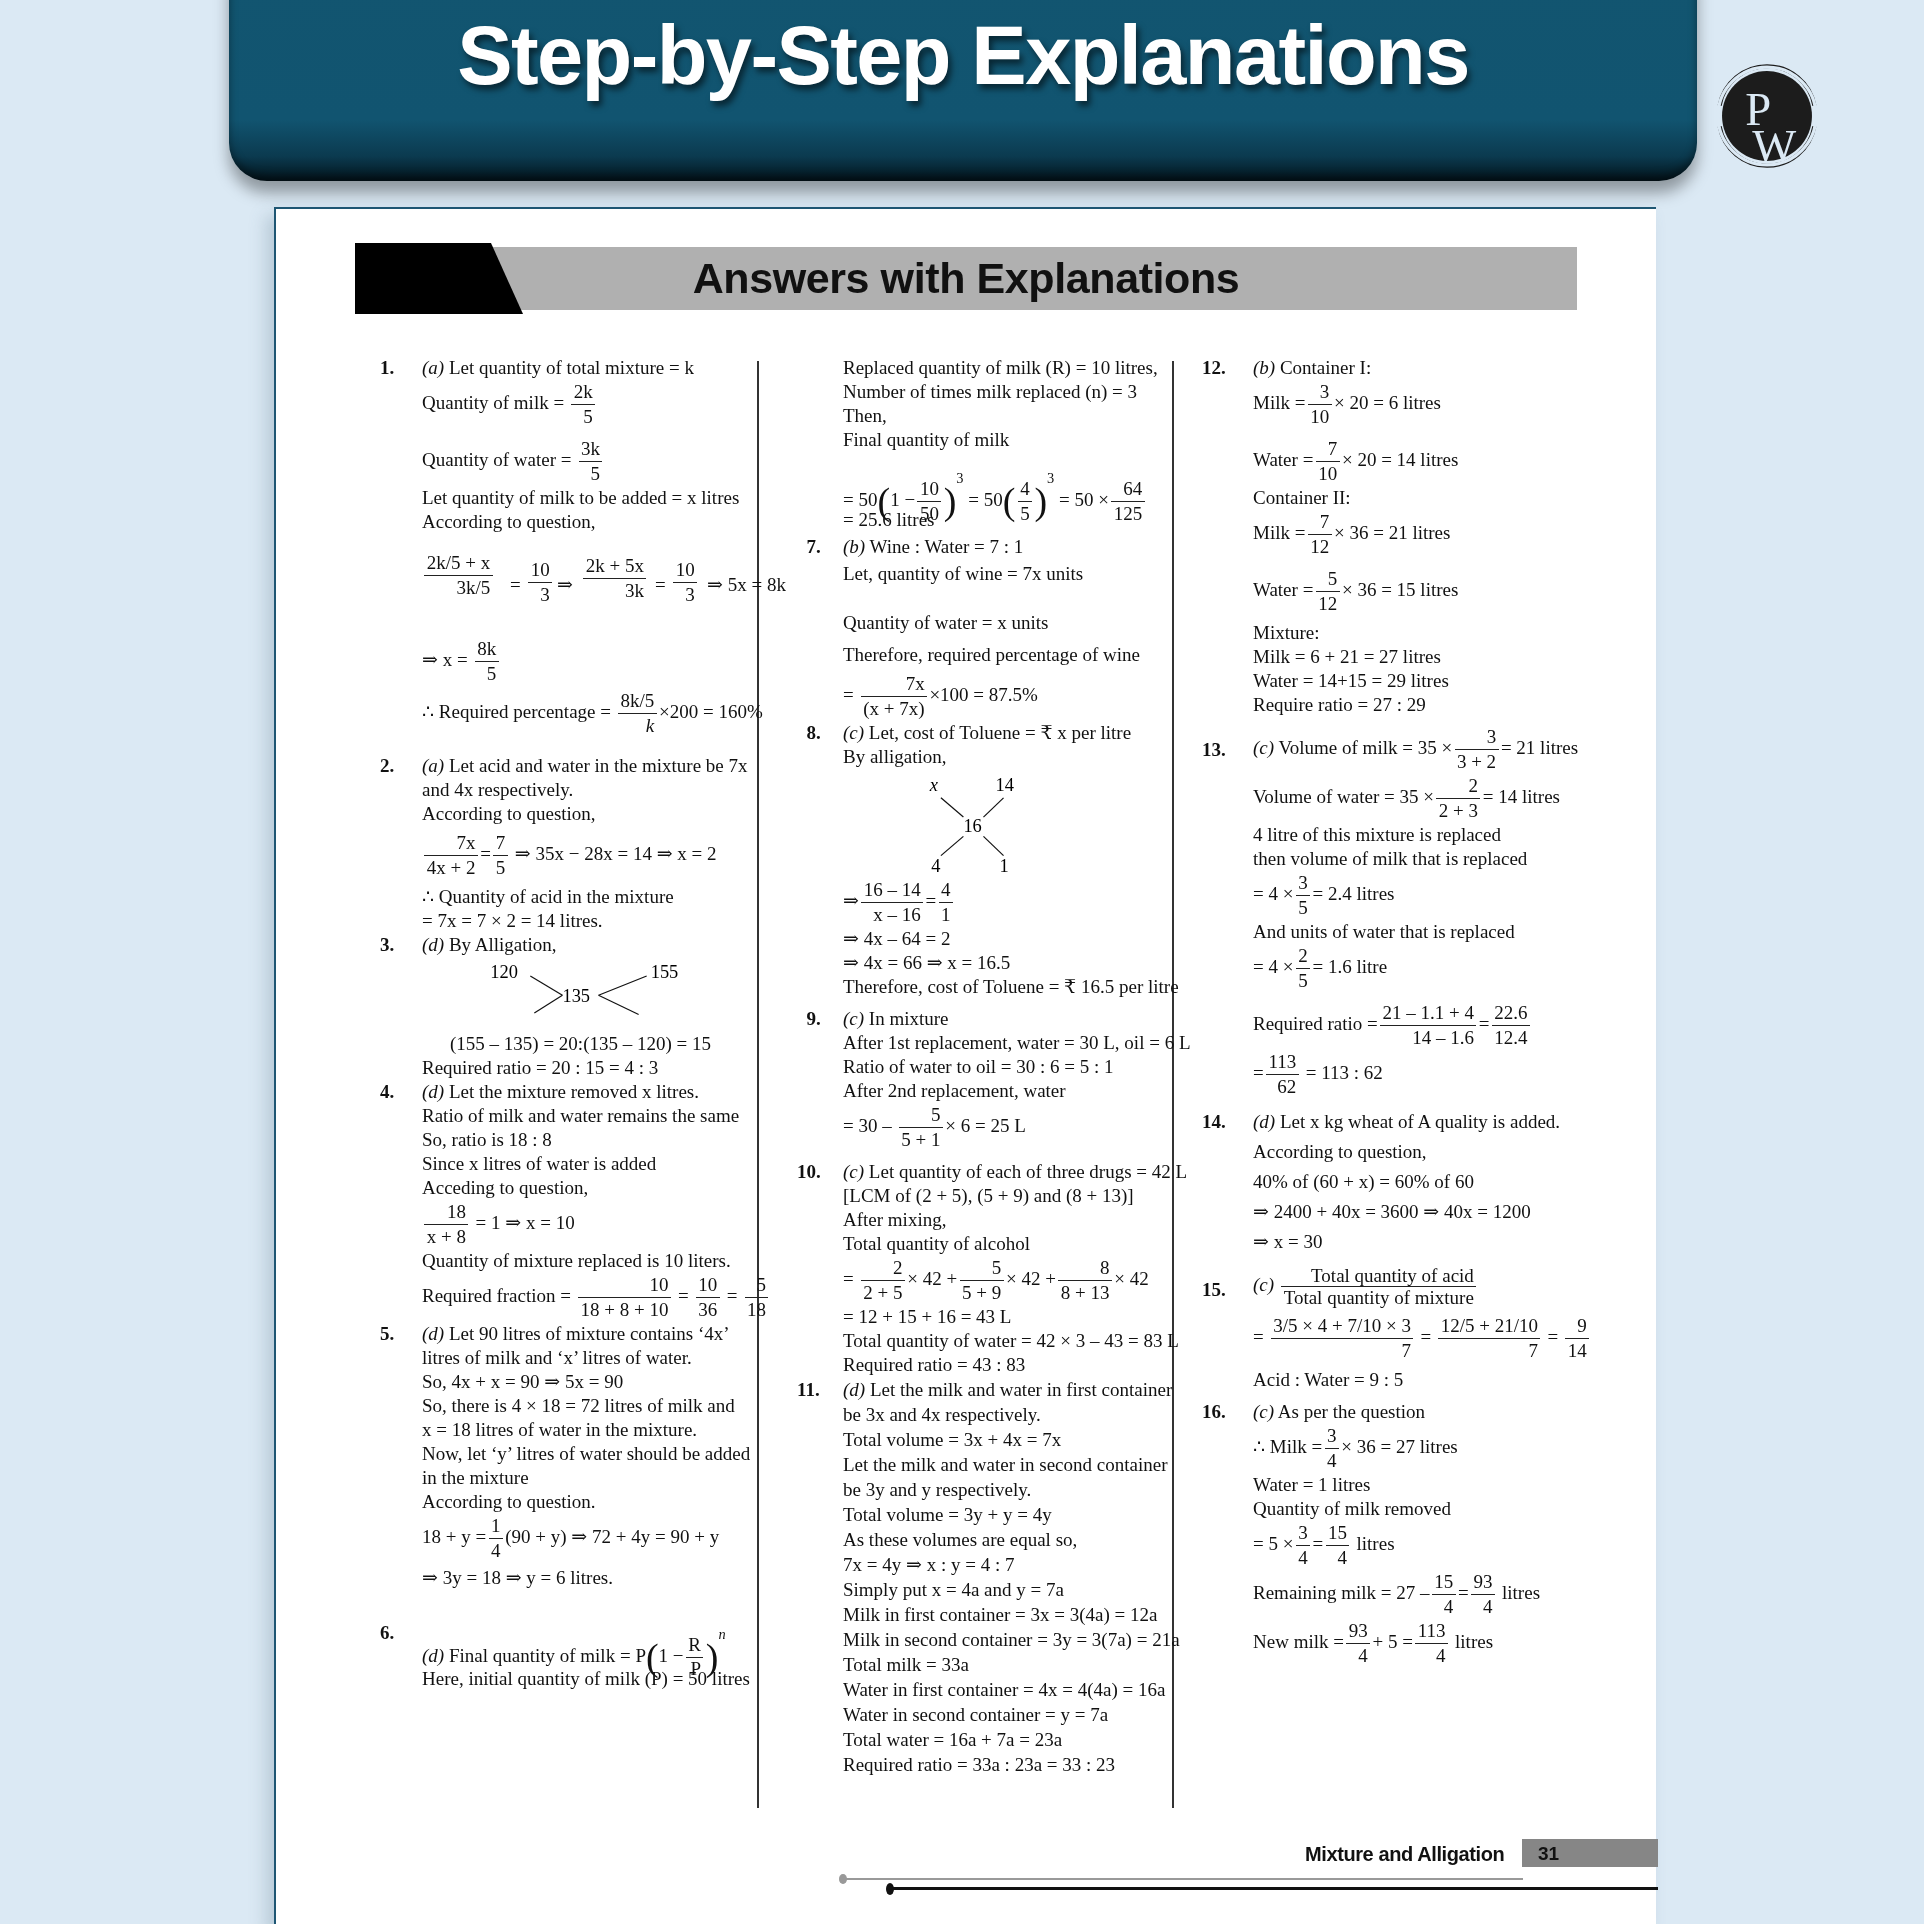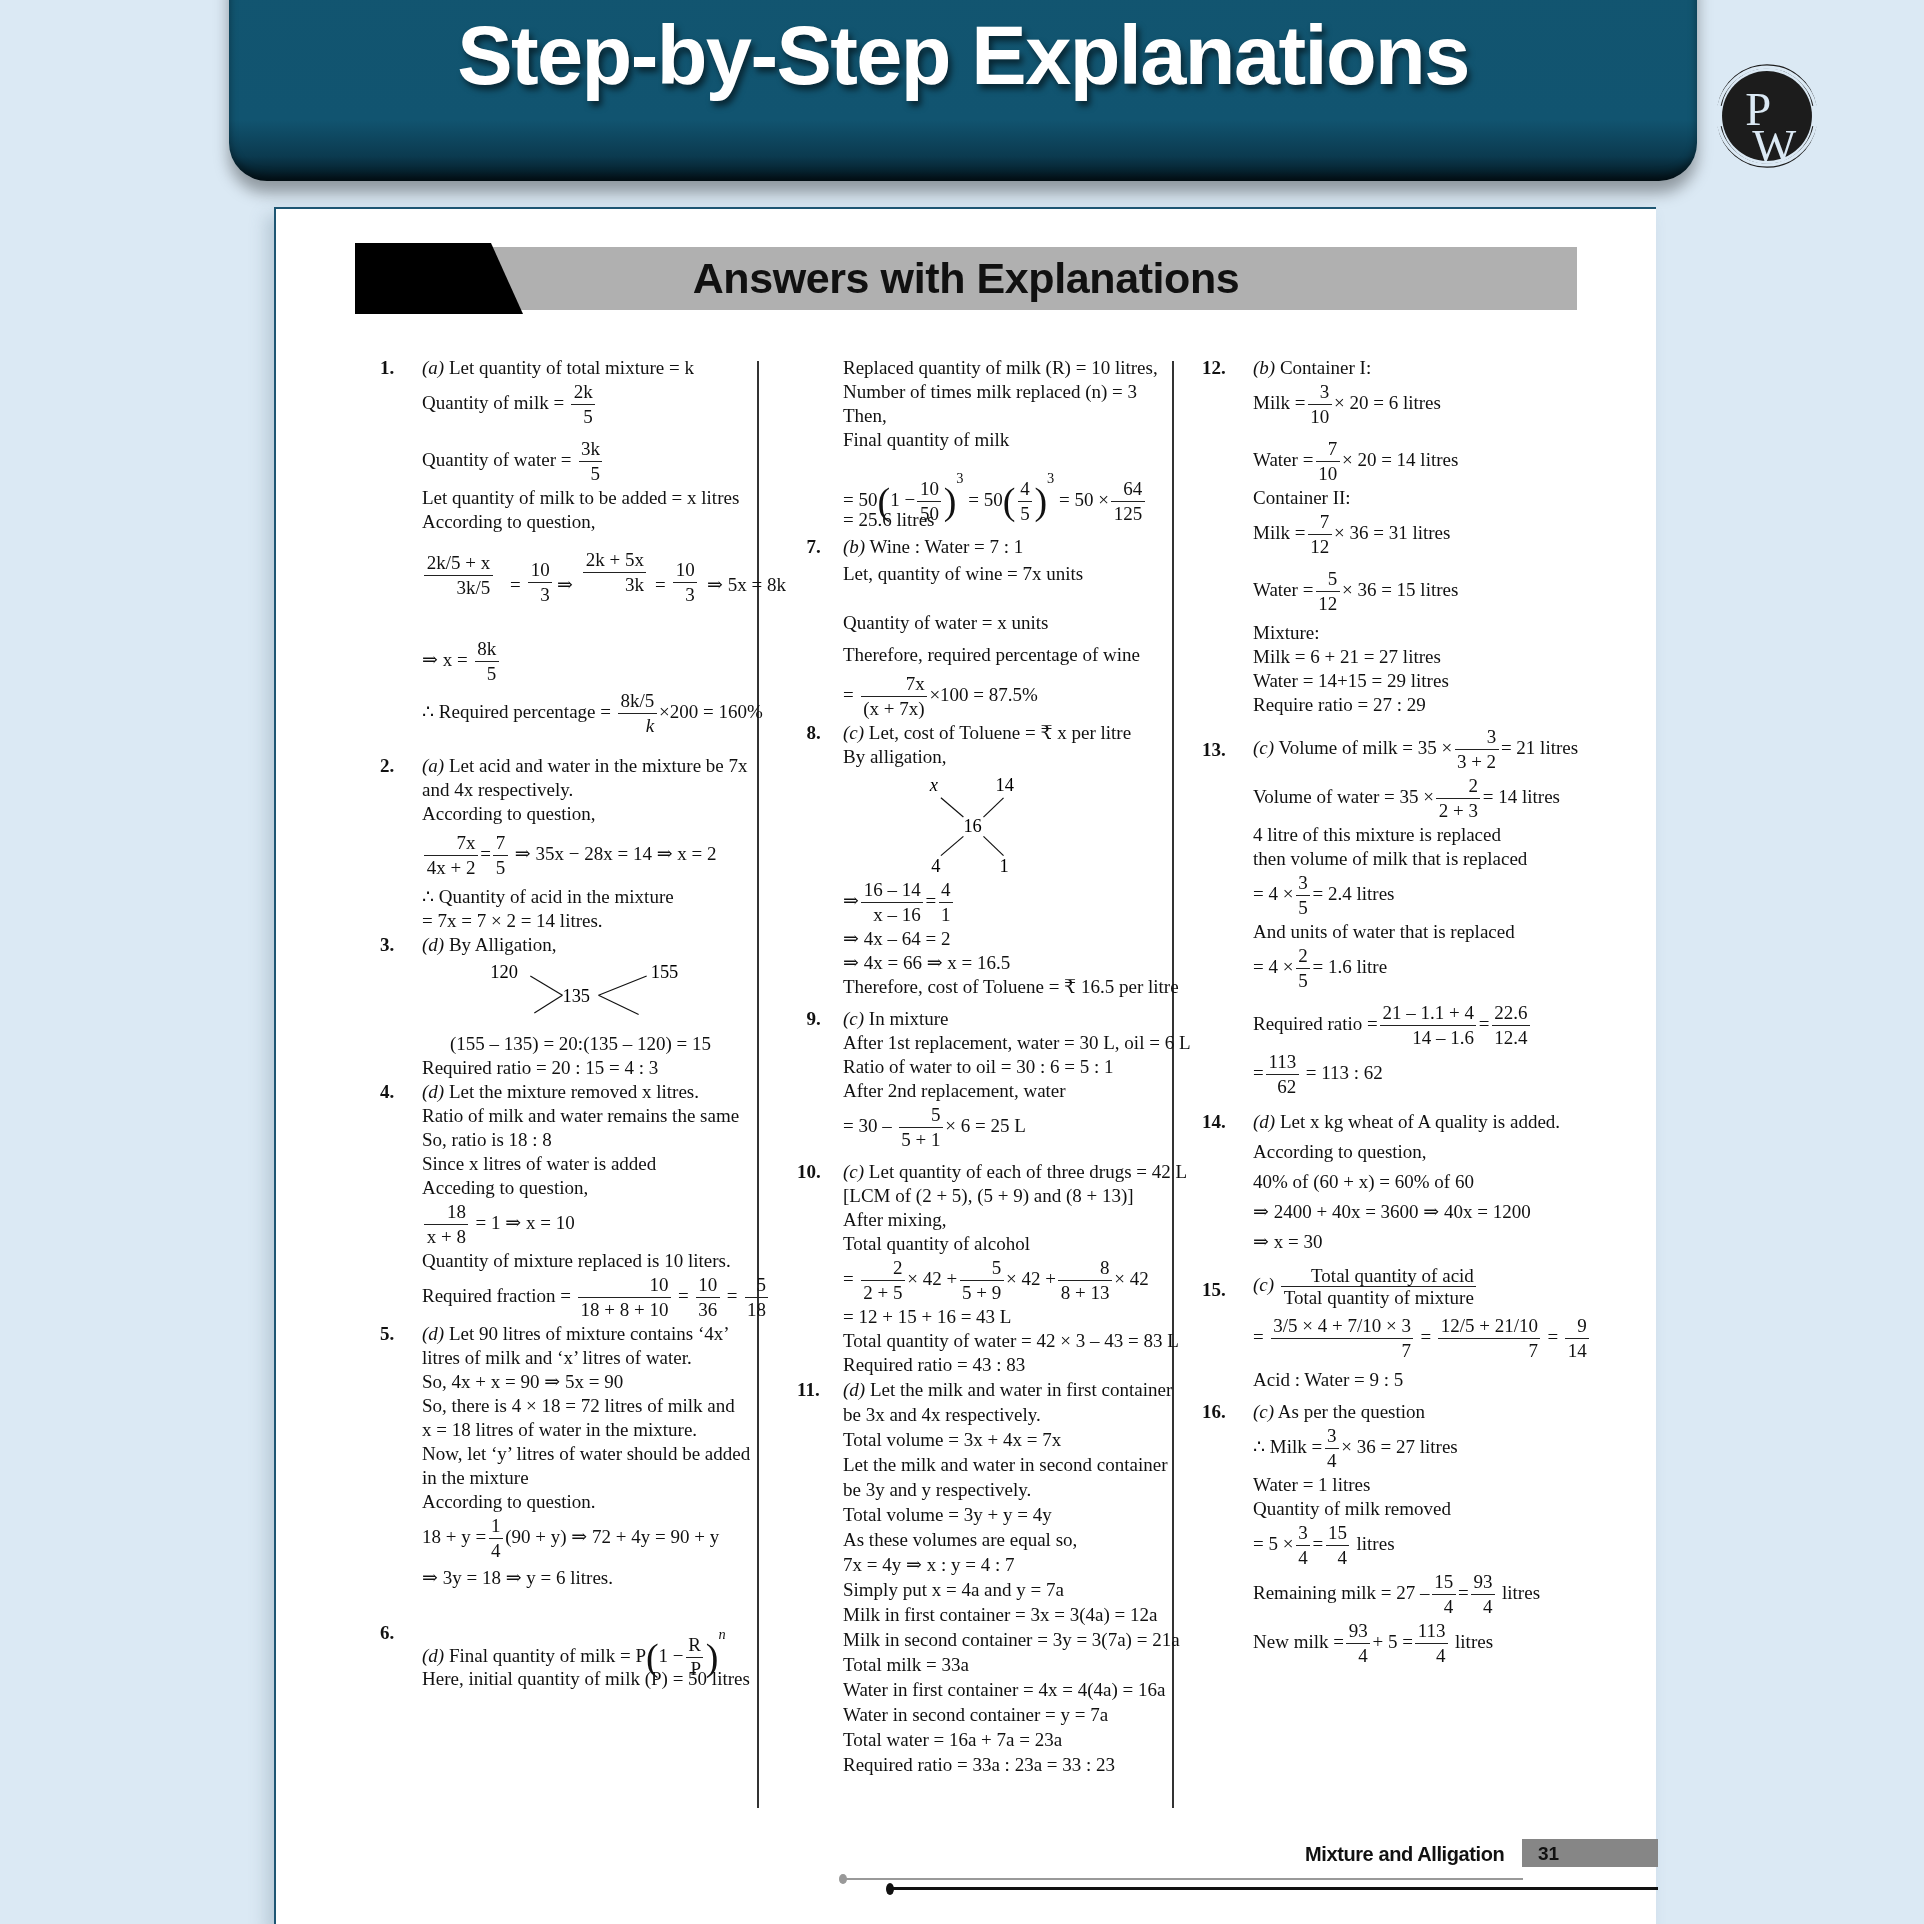--- a/index.html
+++ b/index.html
@@ -119,21 +119,21 @@
         <span class="fr" style="position:absolute;left:0;top:0;">
           <span style="border-bottom:1.2px solid #222;margin-top:9px;">2k/5 + x</span>
             <span>3k/5</span>
         </span>
         <span style="position:absolute;left:88px;top:30.5px;">=</span>
         <span class="fr" style="position:absolute;left:104px;top:16px;">
             <span>10</span>
             <span>3</span>
           </span>
         <span style="position:absolute;left:135px;top:30.5px;">⇒</span>
-        <span class="fr" style="position:absolute;left:159px;top:6px;">
+        <span class="fr" style="position:absolute;left:159px;top:12px;">
             <span>2k + 5x</span>
             <span>3k</span>
           </span>
         <span style="position:absolute;left:233px;top:30.5px;">=</span>
         <span class="fr" style="position:absolute;left:249px;top:16px;">
             <span>10</span>
             <span>3</span>
           </span>
         <span style="position:absolute;left:285px;top:30.5px;">⇒ 5x = 8k</span>
       </div>
@@ -302,21 +302,21 @@
 
   <div class="col col3">
 
     <div class="ans" style="padding-left:55px;">
       <span class="num" style="left:4px;">12.</span>
       <div class="ln"><span class="i">(b)</span> <span>Container I:</span></div>
       <div class="ln"><span>Milk  =</span><span class="fr"><span>3</span><span>10</span></span><span>× 20 = 6 litres</span></div>
       <div class="gap"></div>
       <div class="ln"><span>Water  =</span><span class="fr"><span>7</span><span>10</span></span><span>× 20 = 14 litres</span></div>
       <div class="ln">Container II:</div>
-      <div class="ln"><span>Milk  =</span><span class="fr"><span>7</span><span>12</span></span><span>× 36 = 31 litres</span></div>
+      <div class="ln"><span>Milk  =</span><span class="fr"><span>7</span><span>12</span></span><span>× 36 = 21 litres</span></div>
       <div class="gap"></div>
       <div class="ln"><span>Water  =</span><span class="fr"><span>5</span><span>12</span></span><span>× 36 = 15 litres</span></div>
       <div class="ln" style="margin-top:4.8px;">Mixture:</div>
       <div class="ln">Milk = 6 + 21 = 27 litres</div>
       <div class="ln">Water = 14+15 = 29 litres</div>
       <div class="ln">Require ratio = 27 : 29</div>
     </div>
     <div class="gap"></div>
 
     <div class="ans" style="padding-left:55px;">

